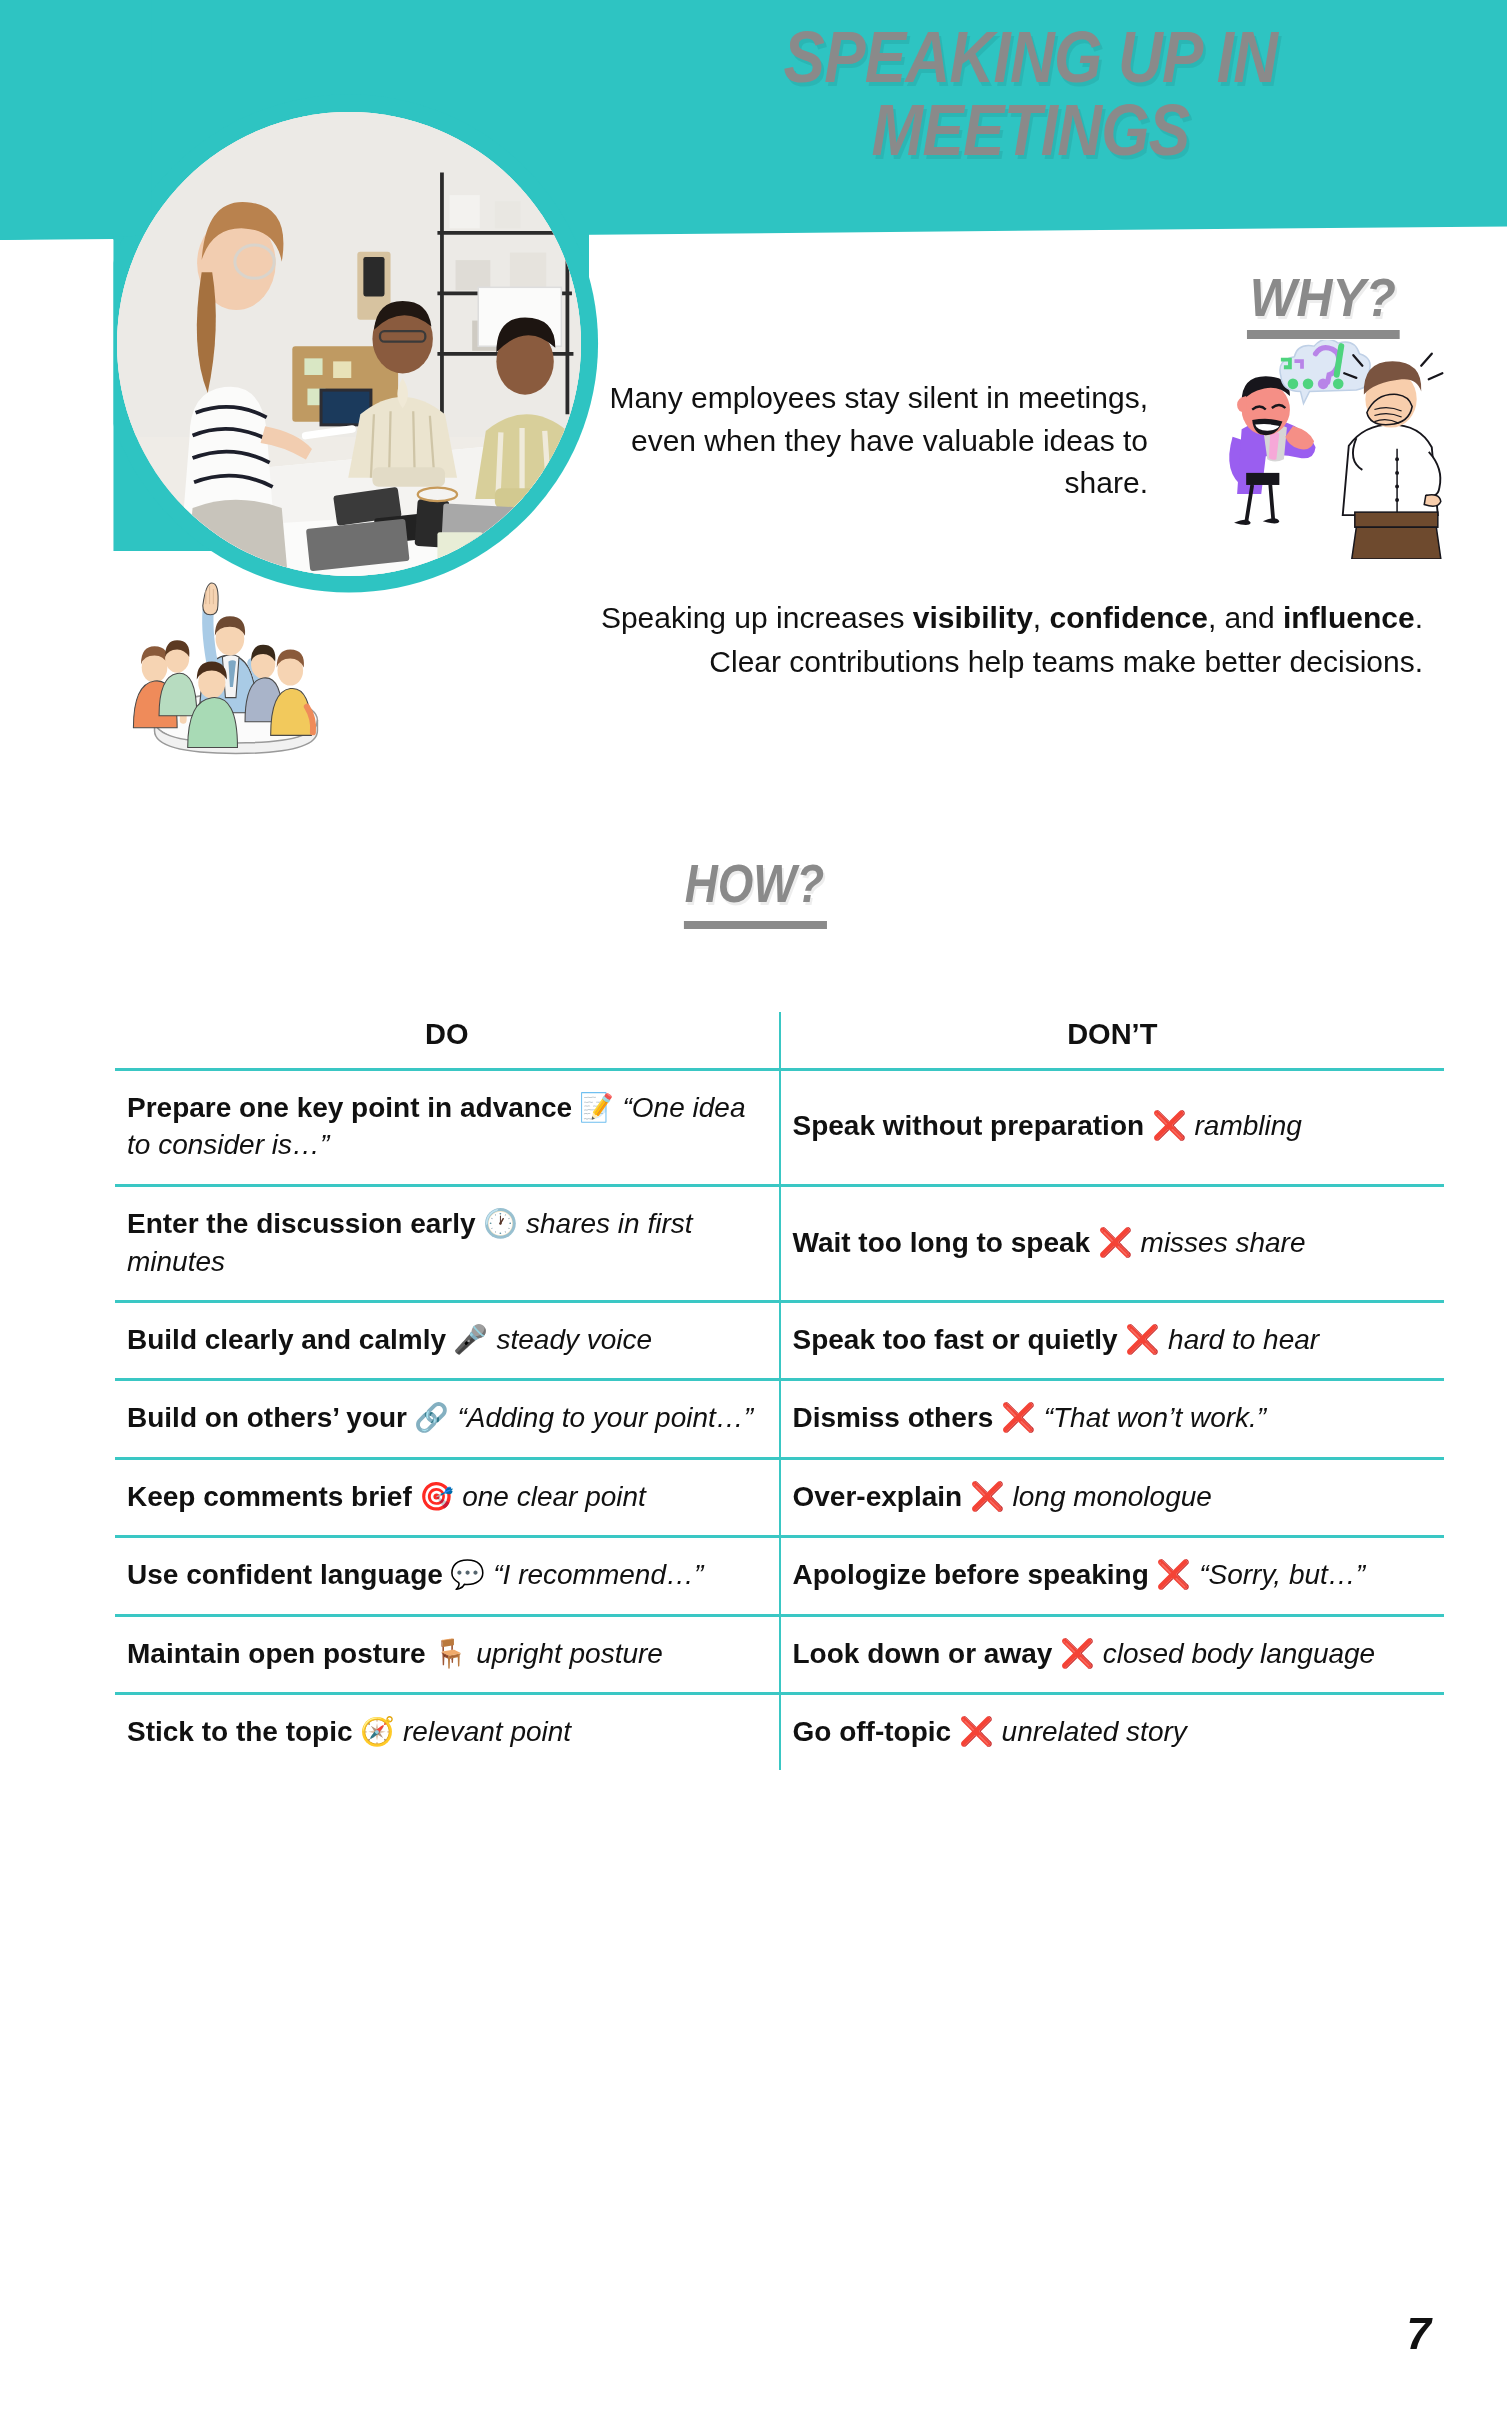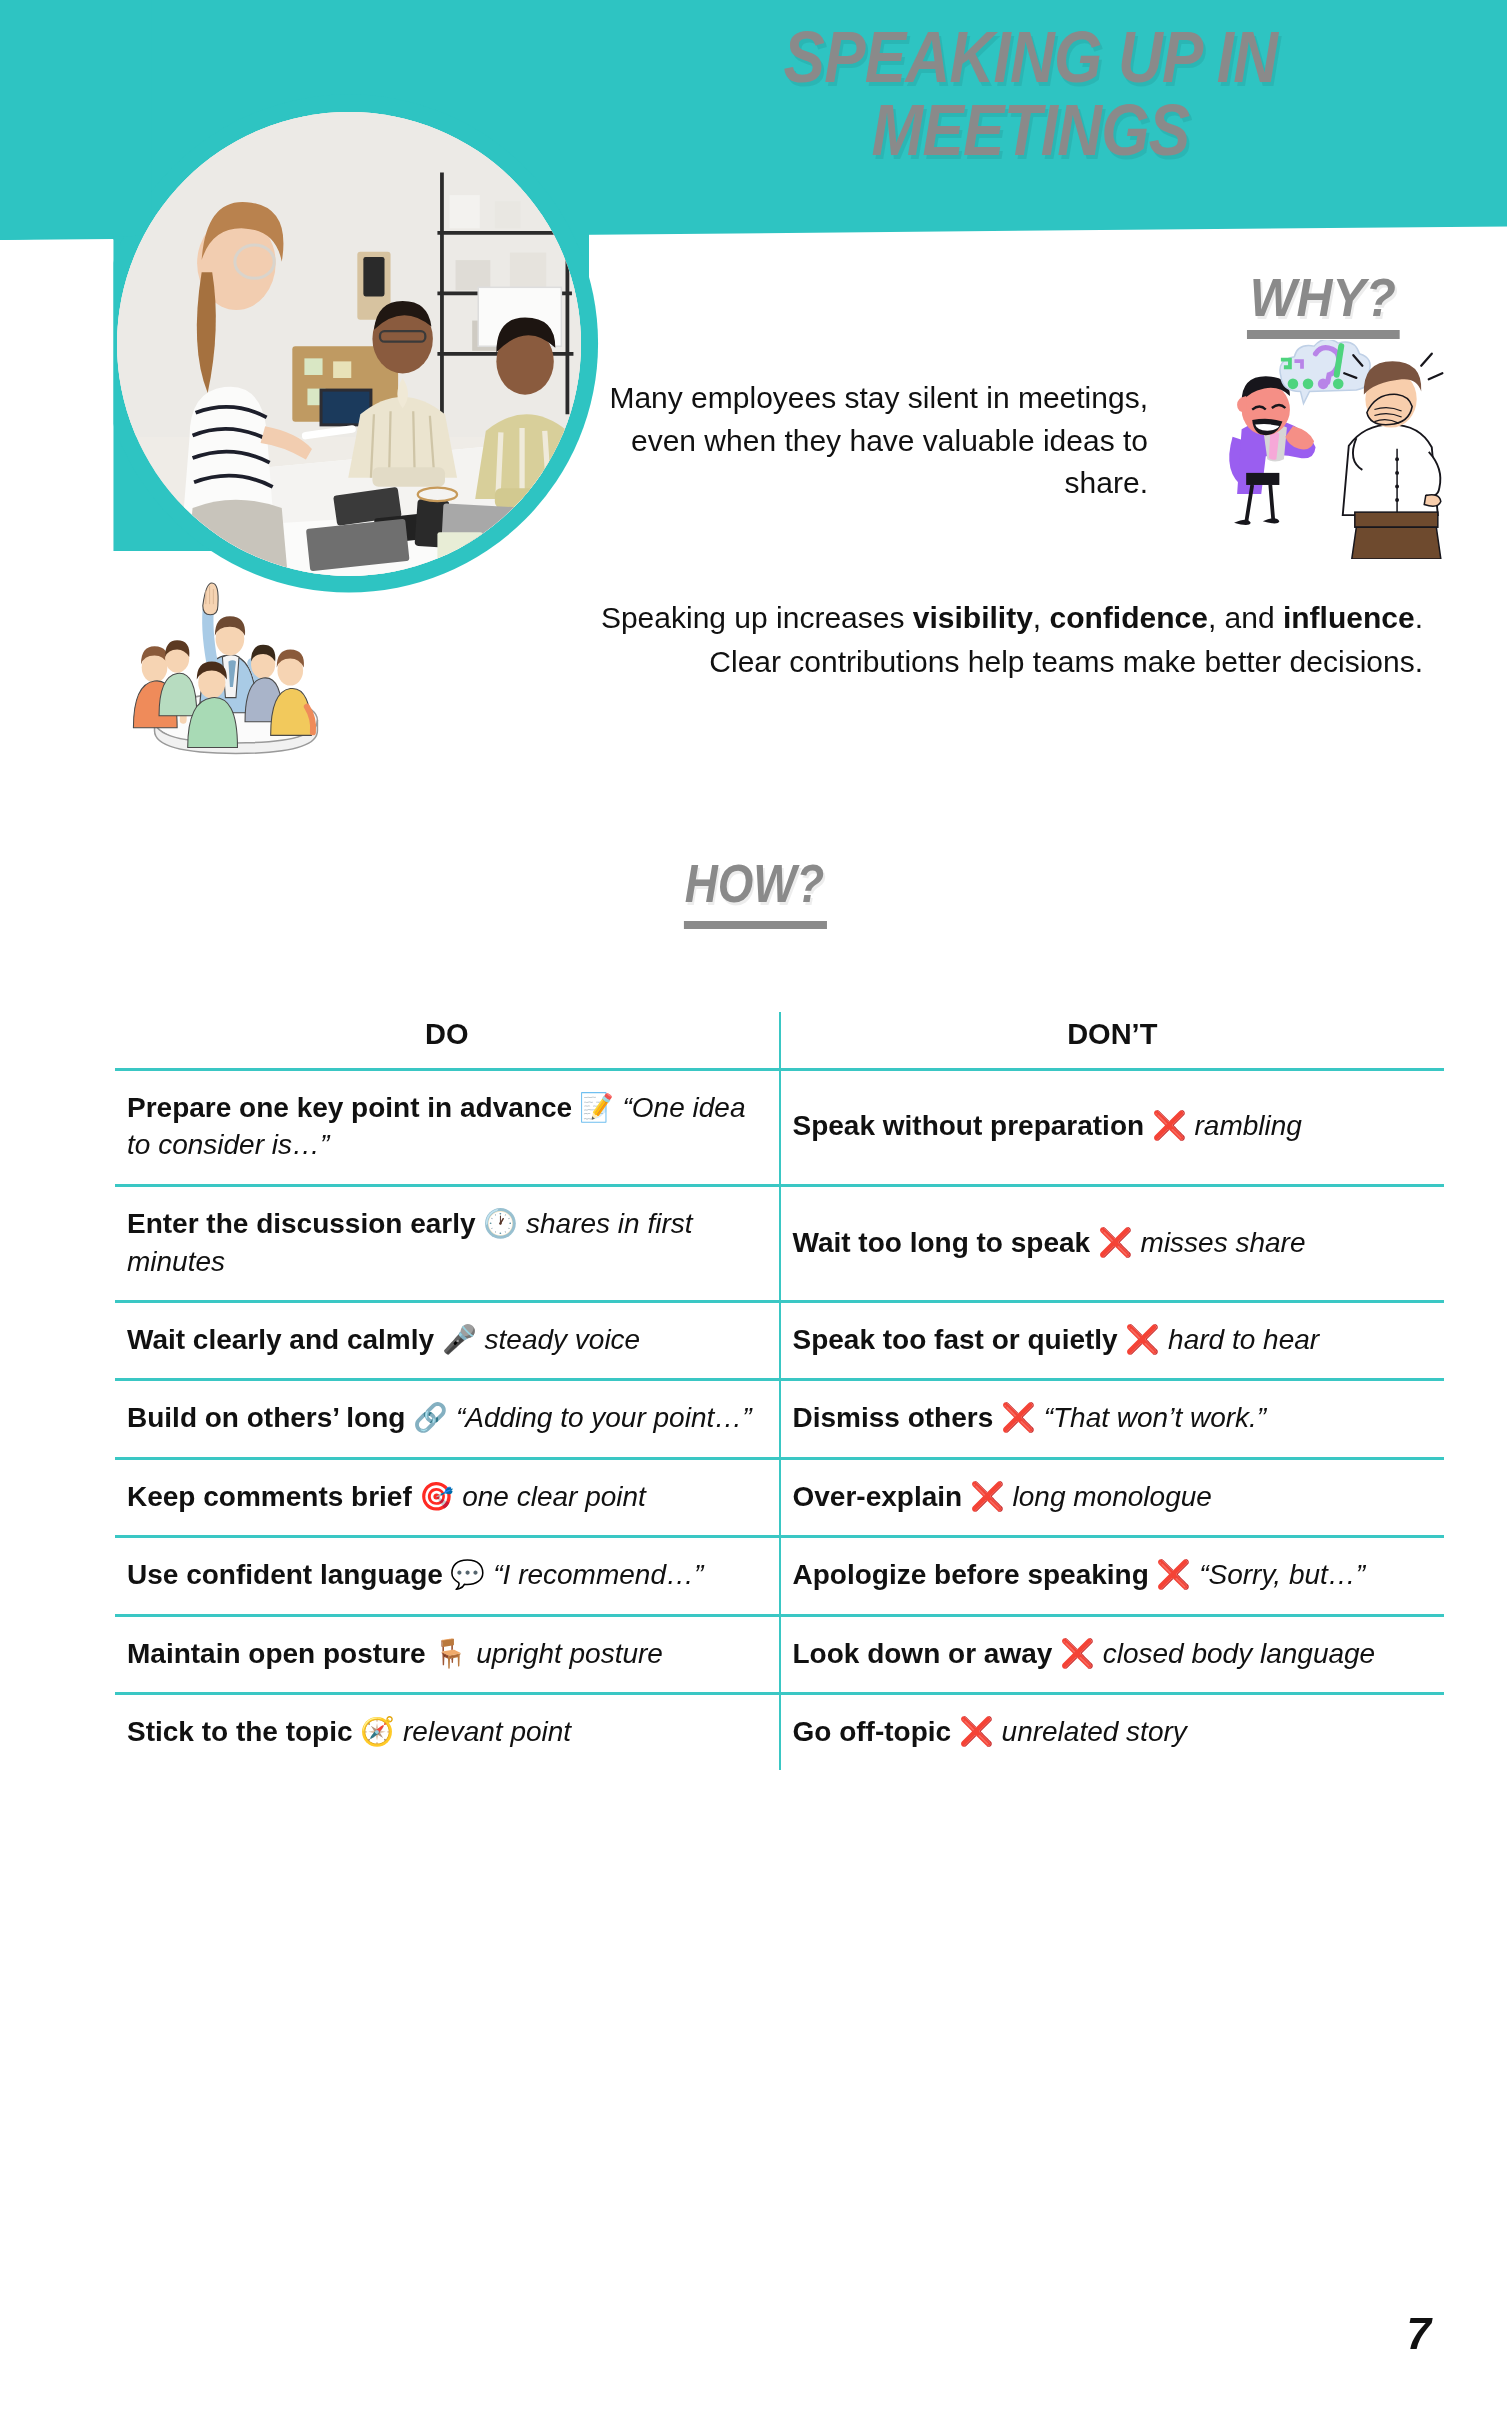--- a/index.html
+++ b/index.html
@@ -359,25 +359,25 @@
   <tbody id="table-body">
       <tr>
         <td class="c-do"><span class="cell-main">Prepare one key point in advance</span> <span class="cell-emoji">📝</span> <span class="cell-note">“One idea to consider is…”</span></td>
         <td class="c-dont"><span class="cell-main">Speak without preparation</span> <span class="cell-emoji cell-x">❌</span> <span class="cell-note">rambling</span></td>
       </tr>
       <tr>
         <td class="c-do"><span class="cell-main">Enter the discussion early</span> <span class="cell-emoji">🕐</span> <span class="cell-note">shares in first minutes</span></td>
         <td class="c-dont"><span class="cell-main">Wait too long to speak</span> <span class="cell-emoji cell-x">❌</span> <span class="cell-note">misses share</span></td>
       </tr>
       <tr>
-        <td class="c-do"><span class="cell-main">Wait clearly and calmly</span> <span class="cell-emoji">🎤</span> <span class="cell-note">steady voice</span></td>
+        <td class="c-do"><span class="cell-main">Build clearly and calmly</span> <span class="cell-emoji">🎤</span> <span class="cell-note">steady voice</span></td>
         <td class="c-dont"><span class="cell-main">Speak too fast or quietly</span> <span class="cell-emoji cell-x">❌</span> <span class="cell-note">hard to hear</span></td>
       </tr>
       <tr>
-        <td class="c-do"><span class="cell-main">Build on others’ long</span> <span class="cell-emoji">🔗</span> <span class="cell-note">“Adding to your point…”</span></td>
+        <td class="c-do"><span class="cell-main">Build on others’ your</span> <span class="cell-emoji">🔗</span> <span class="cell-note">“Adding to your point…”</span></td>
         <td class="c-dont"><span class="cell-main">Dismiss others</span> <span class="cell-emoji cell-x">❌</span> <span class="cell-note">“That won’t work.”</span></td>
       </tr>
       <tr>
         <td class="c-do"><span class="cell-main">Keep comments brief</span> <span class="cell-emoji">🎯</span> <span class="cell-note">one clear point</span></td>
         <td class="c-dont"><span class="cell-main">Over-explain</span> <span class="cell-emoji cell-x">❌</span> <span class="cell-note">long monologue</span></td>
       </tr>
       <tr>
         <td class="c-do"><span class="cell-main">Use confident language</span> <span class="cell-emoji">💬</span> <span class="cell-note">“I recommend…”</span></td>
         <td class="c-dont"><span class="cell-main">Apologize before speaking</span> <span class="cell-emoji cell-x">❌</span> <span class="cell-note">“Sorry, but…”</span></td>
       </tr>

